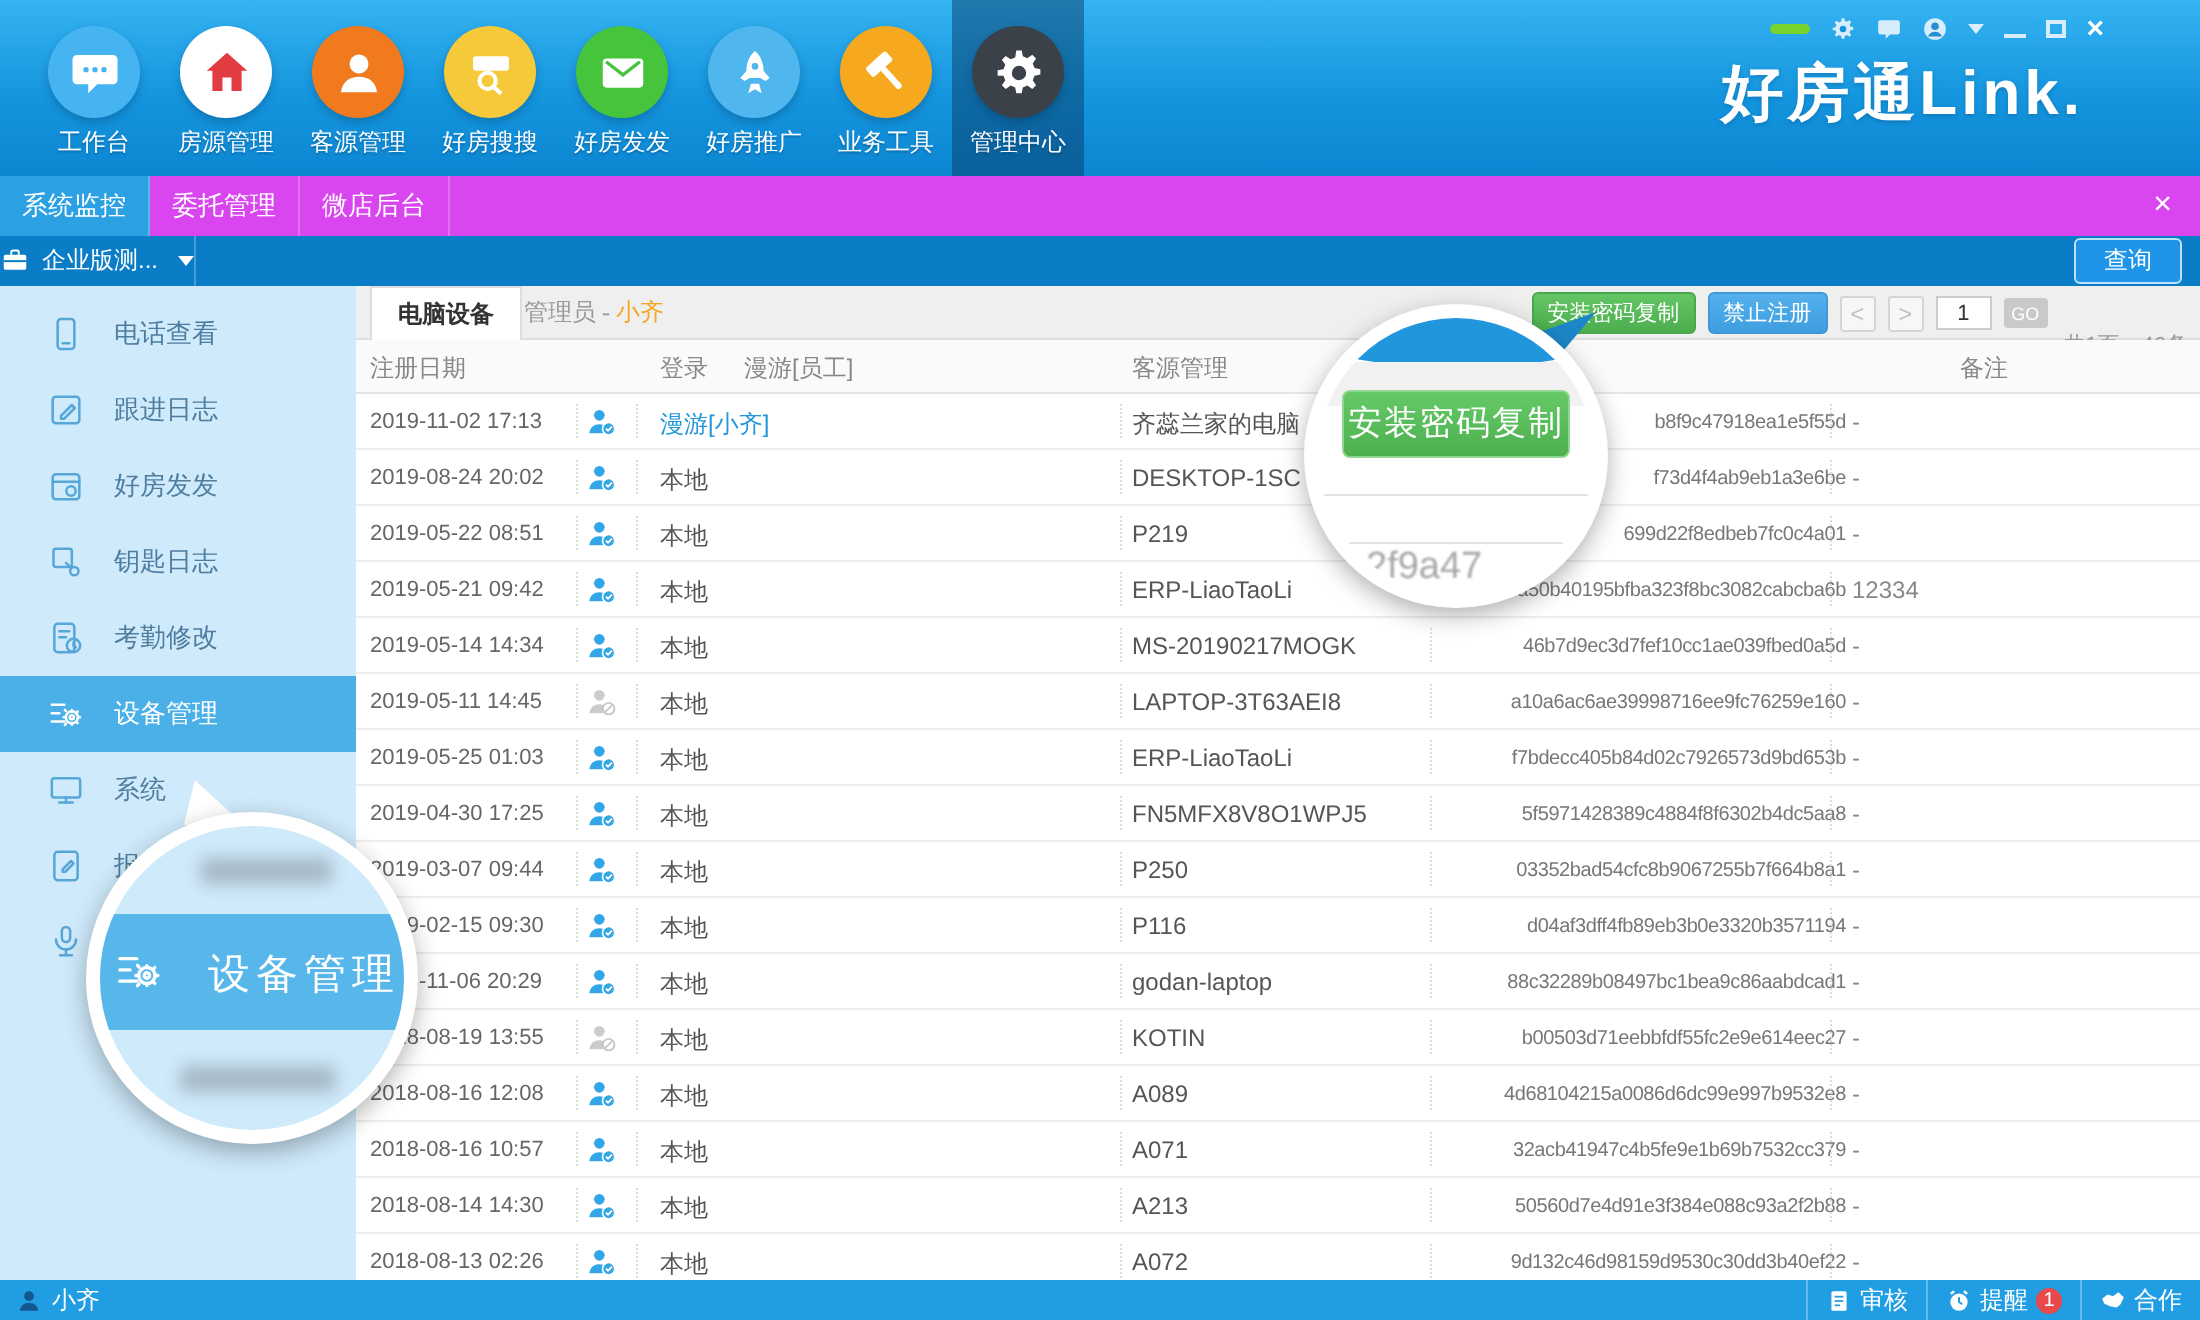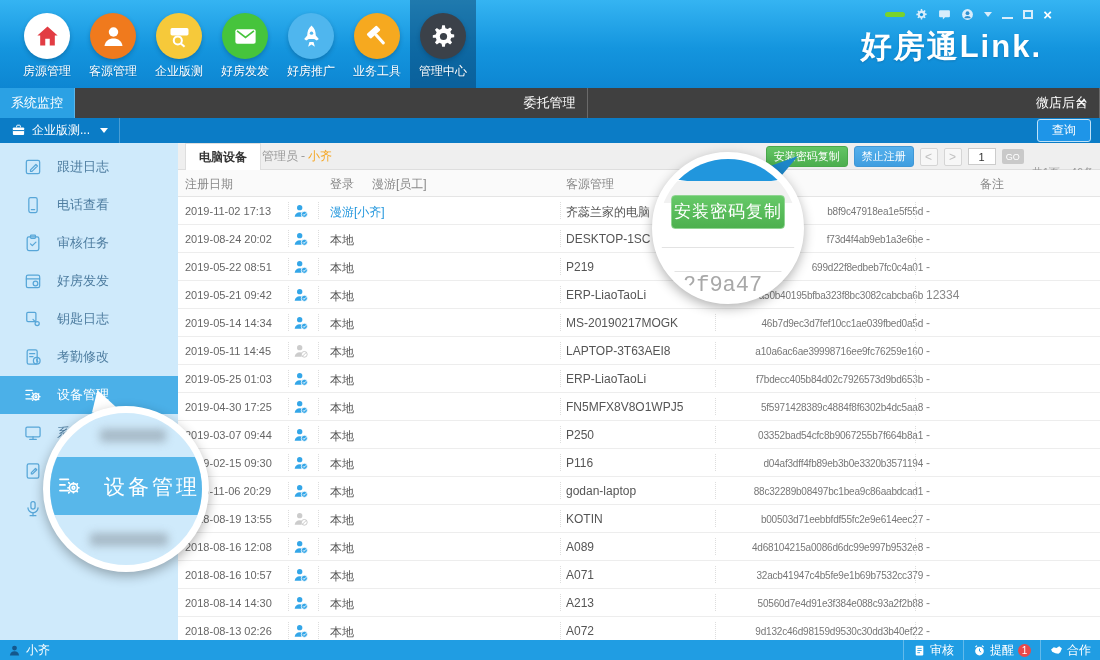--- a/index.html
+++ b/index.html
@@ -22,30 +22,30 @@
   .tb-pill { width:20px; height:5px; border-radius:3px; background:#79d32c; display:inline-block; }
   .tb-ico svg { width:13px; height:13px; display:block; }
   .tb-caret { width:0; height:0; border-left:4px solid transparent; border-right:4px solid transparent; border-top:5px solid #d8edfb; }
   .tb-min { width:11px; height:2px; background:#d8edfb; margin-top:7px; }
   .tb-max { width:10px; height:9px; border:2px solid #d8edfb; }
   .tb-close { color:#fff; font-size:15px; line-height:13px; font-weight:bold; }
   .logo { position:absolute; right:58px; top:26px; color:#fff; font-size:31px;
     font-weight:bold; letter-spacing:2px; text-shadow:0 1px 2px rgba(0,50,90,.25); }
 
   
-  .module-tabs { height:30px; background:#404040; display:flex; align-items:stretch; position:relative;justify-content:space-between; }
+  .module-tabs { height:30px; background:#d946ef; display:flex; align-items:stretch; position:relative; }
   .mtab { width:75px; line-height:30px; text-align:center; color:#fff; font-size:13px;
     border-right:1px solid rgba(255,255,255,.22); cursor:pointer; }
   .mtab.active { background:#2ba1e4; }
   .module-close { position:absolute; right:10px; top:0; line-height:30px; color:#fff;
     font-size:16px; cursor:pointer; padding:0 4px; }
 
   
   .org-bar { height:25px; background:#0b7cc6; display:flex; align-items:center; color:#fff; }
-  .org-dd { display:flex; align-items:center; gap:6px; padding:0 11px; cursor:pointer; height:100%; border-right:1px solid rgba(255,255,255,.25); }
+  .org-dd { display:flex; align-items:center; gap:6px; padding:0 0; cursor:pointer; height:100%; border-right:1px solid rgba(255,255,255,.25); }
   .org-dd svg { width:15px; height:15px; }
   .org-label { font-size:12px; }
   .org-caret { width:0; height:0; border-left:4px solid transparent; border-right:4px solid transparent; border-top:5px solid #fff; margin-left:4px; }
   .query-btn { margin-left:auto; margin-right:9px; background:#1e95e8; border:1px solid #bfe2f8;
     color:#fff; font-size:12px; border-radius:3px; padding:2px 14px; cursor:pointer; }
 
   
   .body { display:flex; height:497px; }
   .sidebar { width:178px; background:#cfeafb; padding-top:5px; }
   .side-item { height:38px; display:flex; align-items:center; color:#4e7da0; font-size:13px; cursor:pointer; }
@@ -116,30 +116,41 @@
   #mag-tool { left:652px; top:152px; width:152px; height:152px; background:#fff; }
   #mag-tool-tail { left:752px; top:156px; width:46px; height:30px; background:#1d86c8;
     clip-path:polygon(0 55%, 100% 0, 45% 100%); }
   .mt-blue { position:absolute; top:-28px; left:-20px; width:180px; height:52px;
     background:#2196dd; border-radius:0 0 45% 45%; }
   .mt-gray { position:absolute; top:22px; left:-5px; right:-5px; height:22px; background:#f1f1f1; }
   .mt-btn { position:absolute; top:36px; left:12px; width:114px; height:34px; border-radius:4px;
     background:linear-gradient(180deg,#66c968,#4cb04e); border:1px solid #90d592;
     color:#fff; font-size:17px; line-height:32px; text-align:center; letter-spacing:1px; }
   .mt-line { position:absolute; left:0; right:0; height:1px; background:#e3e3e3; }
-  .mt-partial { position:absolute; top:114px; left:24px; color:#a8a8a8; font-size:22px; filter:blur(.6px);font-family:Liberation Mono, monospace; }
+  .mt-partial { position:absolute; top:114px; left:24px; color:#a8a8a8; font-size:19px; filter:blur(.6px); }
 </style>
 </head>
 <body>
 
 <div class="window">
 
   <div class="header">
     <div class="nav">
         <div class="nav-item">
+          <div class="nav-circle" style="background: rgb(69, 180, 240);">
+            <svg viewBox="0 0 24 24">
+              <path fill="#fff" d="M4 4h16a2 2 0 0 1 2 2v9a2 2 0 0 1-2 2h-7l-4 4v-4H4a2 2 0 0 1-2-2V6a2 2 0 0 1 2-2z"></path>
+              <circle cx="8" cy="10.5" r="1.2" fill="#45b4f0"></circle>
+              <circle cx="12" cy="10.5" r="1.2" fill="#45b4f0"></circle>
+              <circle cx="16" cy="10.5" r="1.2" fill="#45b4f0"></circle>
+            </svg>
+          </div>
+          <div class="nav-label">工作台</div>
+        </div>
+        <div class="nav-item">
           <div class="nav-circle" style="background: rgb(255, 255, 255);">
             <svg viewBox="0 0 24 24">
               <path fill="#e23c43" d="M12 3l9 8h-2.5v9h-4.5v-6h-4v6H5.5v-9H3z"></path>
             </svg>
           </div>
           <div class="nav-label">房源管理</div>
         </div>
         <div class="nav-item">
           <div class="nav-circle" style="background: rgb(240, 122, 29);">
             <svg viewBox="0 0 24 24">
@@ -150,21 +161,21 @@
           <div class="nav-label">客源管理</div>
         </div>
         <div class="nav-item">
           <div class="nav-circle" style="background: rgb(246, 201, 58);">
             <svg viewBox="0 0 24 24">
               <rect x="4" y="4.5" width="16" height="6.5" rx="1.4" fill="#fff"></rect>
               <circle cx="10.5" cy="15.5" r="3.6" fill="none" stroke="#fff" stroke-width="1.8"></circle>
               <line x1="13.2" y1="18.2" x2="16.5" y2="21.2" stroke="#fff" stroke-width="1.8"></line>
             </svg>
           </div>
-          <div class="nav-label">企业版测</div>
+          <div class="nav-label">好房搜搜</div>
         </div>
         <div class="nav-item">
           <div class="nav-circle" style="background: rgb(70, 196, 60);">
             <svg viewBox="0 0 24 24">
               <rect x="3" y="5.5" width="18" height="13" rx="1.8" fill="#fff"></rect>
               <path d="M4.5 7l7.5 5.8L19.5 7" fill="none" stroke="#46c43c" stroke-width="1.5"></path>
             </svg>
           </div>
           <div class="nav-label">好房发发</div>
         </div>
@@ -244,39 +255,31 @@
       <span class="org-label">企业版测...</span>
       <span class="org-caret"></span>
     </div>
     <button class="query-btn">查询</button>
   </div>
 
   <div class="body">
     <div class="sidebar">
         <div class="side-item">
           <div class="side-icon"><svg viewBox="0 0 24 24">
+              <rect x="7" y="3" width="10" height="18" rx="2"></rect>
+              <line x1="10" y1="17.5" x2="14" y2="17.5"></line>
+            </svg></div>
+          <div class="side-label">电话查看</div>
+        </div>
+        <div class="side-item">
+          <div class="side-icon"><svg viewBox="0 0 24 24">
               <rect x="4" y="4" width="16" height="16" rx="2"></rect>
               <path d="M9 15.5l6.5-6.5 1.8 1.8-6.5 6.5H9z"></path>
             </svg></div>
           <div class="side-label">跟进日志</div>
-        </div>
-        <div class="side-item">
-          <div class="side-icon"><svg viewBox="0 0 24 24">
-              <rect x="7" y="3" width="10" height="18" rx="2"></rect>
-              <line x1="10" y1="17.5" x2="14" y2="17.5"></line>
-            </svg></div>
-          <div class="side-label">电话查看</div>
-        </div>
-        <div class="side-item">
-          <div class="side-icon"><svg viewBox="0 0 24 24">
-              <rect x="5" y="4.5" width="14" height="16.5" rx="2"></rect>
-              <rect x="9" y="2.5" width="6" height="4" rx="1"></rect>
-              <path d="M9 13l2.2 2.2L15.5 11"></path>
-            </svg></div>
-          <div class="side-label">审核任务</div>
         </div>
         <div class="side-item">
           <div class="side-icon"><svg viewBox="0 0 24 24">
               <rect x="4" y="5" width="16" height="15" rx="2"></rect>
               <line x1="4" y1="9.5" x2="20" y2="9.5"></line>
               <circle cx="15" cy="15" r="2.8"></circle>
             </svg></div>
           <div class="side-label">好房发发</div>
         </div>
         <div class="side-item">

